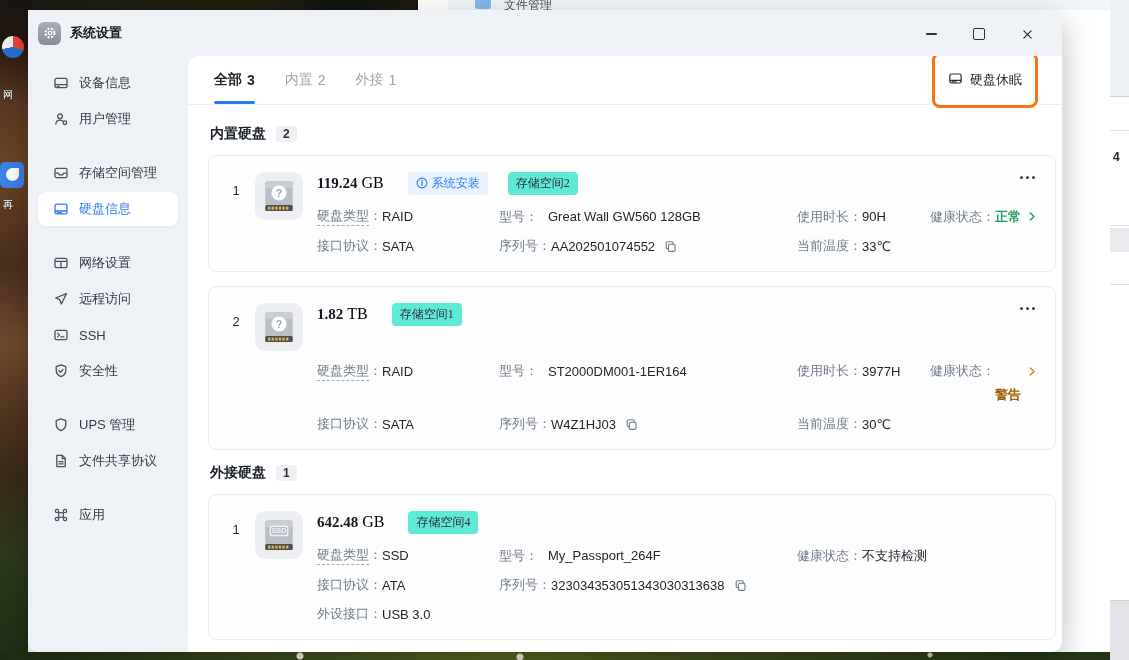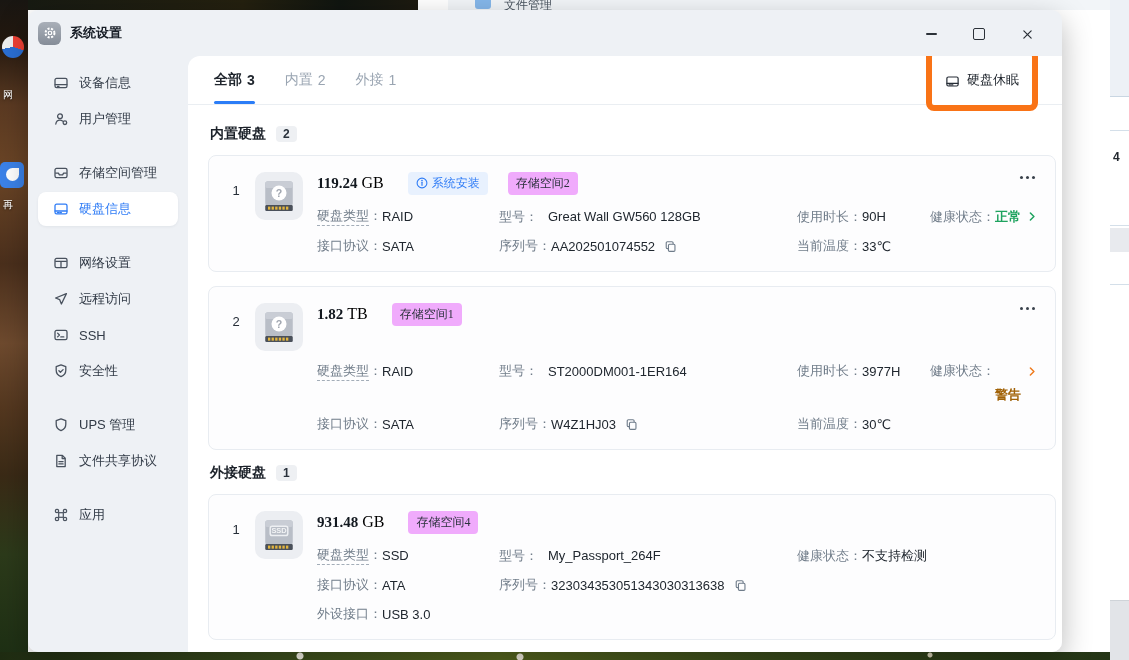--- a/index.html
+++ b/index.html
@@ -68,41 +68,41 @@
   .side-item.active{background:#fff;color:#2f7cf6;box-shadow:0 1px 3px rgba(20,30,50,.06);}
   .side-item.active .ic svg{color:#2f7cf6;}
   .side-item.gap{margin-top:20px;}
 
   .panel{position:absolute;left:160px;top:46px;right:0;bottom:0;background:#fff;border-top-left-radius:12px;overflow:hidden;}
   .tabs-row{display:flex;align-items:center;height:48px;padding:0 24px 0 26px;border-bottom:1px solid #eaeef2;}
   .tab{margin-right:30px;font-size:14px;color:#9aa5b2;height:100%;display:inline-flex;align-items:center;position:relative;cursor:default;}
   .tab .cnt{margin-left:5px;}
   .tab.active{color:#20262e;font-weight:bold;}
   .tab.active::after{content:"";position:absolute;left:0;right:0;bottom:0;height:3px;background:#2b7df7;border-radius:2px;}
-  .hibernate{margin-left:auto;display:flex;align-items:flex-end;gap:7px;border:6px solid #f97316;border-radius:8px;
+  .hibernate{margin-left:auto;display:flex;align-items:flex-start;gap:7px;border:3px solid #f97316;border-radius:8px;
     background:#fff;padding:16px 13px;font-size:13px;color:#20262e;}
   .hibernate svg{width:15px;height:15px;color:#262d36;display:block;}
 
   .scroll{padding:16px 6px 0 20px;}
   .sec-head{display:flex;align-items:center;gap:10px;margin:4px 0 12px 2px;font-size:14px;font-weight:bold;color:#1c222a;}
   .sec-badge{background:#eef0f3;border-radius:4px;padding:1px 7px;font-size:12px;font-weight:bold;color:#2a323c;}
 
   .card{border:1px solid #e8ecf1;background:#fdfdfe;border-radius:8px;margin-bottom:14px;
     padding:14px 16px 16px 10px;display:flex;}
   .card-index{width:34px;text-align:center;font-size:13px;color:#262e38;padding-top:13px;flex:0 0 auto;}
   .tile{width:48px;height:48px;background:#eceef2;border-radius:10px;display:flex;align-items:center;justify-content:center;
     margin:2px 14px 0 2px;flex:0 0 auto;}
   .tile svg{width:36px;height:36px;display:block;}
   .card-body{flex:1;min-width:0;}
   .head-row{display:flex;align-items:center;height:26px;font-family:Liberation Serif, serif;}
   .size-val{font-size:15px;font-weight:bold;color:#12181f;}
   .size-unit{font-size:16px;color:#000000;margin-left:4px;margin-right:4px;}
   .tag{border-radius:4px;padding:3px 8px;font-size:12px;margin-left:20px;display:inline-flex;align-items:center;gap:4px;}
   .tag.info{background:#e8f1fe;color:#2f7cf6;}
-  .tag.plain{background:#f0abfc;color:#2b323c;}
+  .tag.plain{background:#5eead4;color:#2b323c;}
   .tag svg{width:12px;height:12px;display:block;}
   .more{margin-left:auto;display:flex;gap:3px;padding:6px 4px;align-self:flex-start;}
   .more i{width:3px;height:3px;border-radius:50%;background:#39414b;}
 
   .frow{display:grid;grid-template-columns:182px 298px 133px 1fr;margin-top:11px;min-height:18px;font-size:13px;align-items:center;}
   .pair{display:flex;align-items:center;min-width:0;}
   .pair .lb{display:inline-flex;color:#717d8a;white-space:nowrap;min-width:65px;}
   .pair.c2 .lb{min-width:49px;}
   .pair .lbt.help{border-bottom:1px dashed #a3adb8;}
   .pair .val{color:#20272f;white-space:nowrap;}
@@ -515,21 +515,21 @@
               <rect x="6.6" y="27" width="2.2" height="2.9" fill="#e3b53e"></rect>
               <rect x="10" y="27" width="2.2" height="2.9" fill="#e3b53e"></rect>
               <rect x="13.4" y="27" width="2.2" height="2.9" fill="#e3b53e"></rect>
               <rect x="16.8" y="27" width="2.2" height="2.9" fill="#e3b53e"></rect>
               <rect x="20.2" y="27" width="2.2" height="2.9" fill="#e3b53e"></rect>
               <rect x="23.6" y="27" width="2.2" height="2.9" fill="#e3b53e"></rect>
             </svg>
           </div>
           <div class="card-body">
             <div class="head-row">
-              <span class="size-val">931.48</span>
+              <span class="size-val">642.48</span>
               <span class="size-unit">GB</span>
               <span class="tag plain">
                 <span>存储空间4</span>
               </span>
             </div>
             <div class="frow">
               <span class="pair" style="grid-column: 1;">
                 <span class="lb">
                   <span class="lbt help">硬盘类型</span>
                   <span class="colon">：</span>

